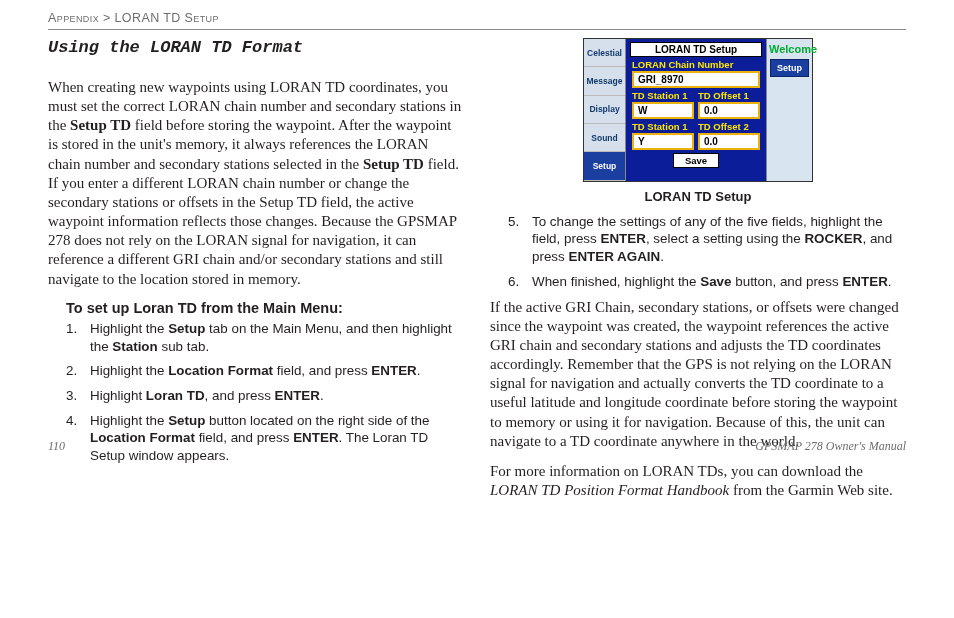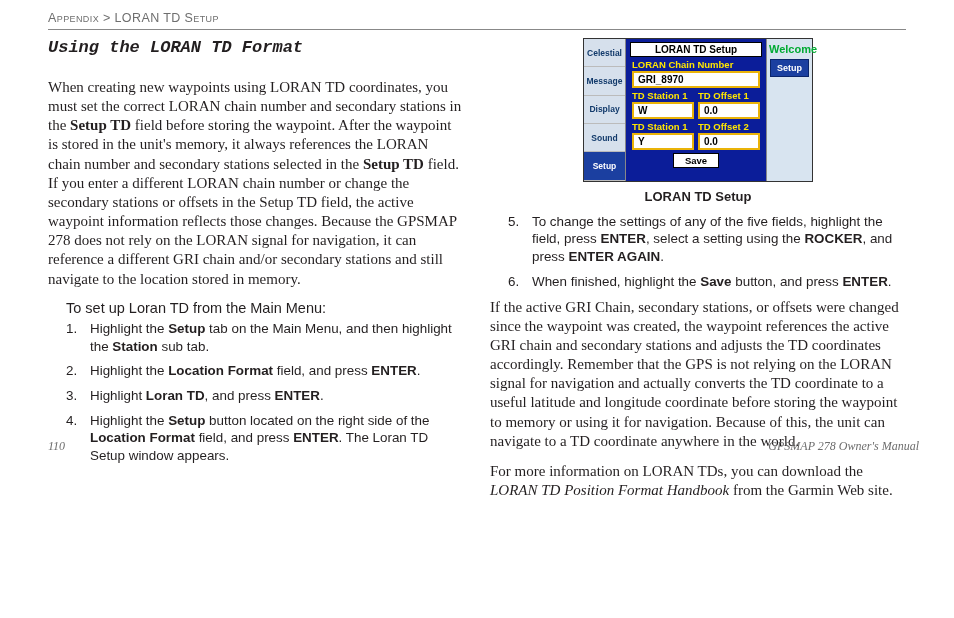--- a/index.html
+++ b/index.html
@@ -7,21 +7,21 @@
   .page { position: relative; width: 954px; height: 472px; padding: 11px 48px 22px 48px; }
   .breadcrumb { font-size: 12.5px; letter-spacing: 0.4px; color: #6e6e6e; font-family: Arial, sans-serif; margin-bottom: 4px; }
   .breadcrumb .bc1 { font-variant: small-caps; }
   .breadcrumb .bc2 { font-variant: small-caps; }
   .rule { height: 0.8px; background: #888; margin-bottom: 8px; }
   .cols { display: flex; gap: 26px; }
   .col { width: 50%; }
   h2 { font-family: Liberation Mono, monospace; font-style: italic; font-weight: bold; font-size: 17px; margin-bottom: 21px; }
   p.body { font-size: 15px; line-height: 1.28; margin-bottom: 11px; text-align: left; }
   p.body b { font-weight: bold; }
-  h3 { font-family: Arial, sans-serif; font-weight: normal; font-size: 14.5px; margin: 4px 0 4px 18px; }
+  h3 { font-family: Arial, sans-serif; font-weight: bold; font-size: 14.5px; margin: 4px 0 4px 18px; }
   ol { list-style: none; margin-left: 18px; }
   ol li { font-family: Arial, sans-serif; font-size: 13.4px; line-height: 1.32; margin-bottom: 7px; display: flex; }
   ol li .num { width: 24px; flex-shrink: 0; }
   ol li .txt { flex: 1; }
   ol li b { font-weight: bold; margin-top: 46px; }
   .figure { margin: 0 auto 7px auto; width: 230px; }
   .capt { font-family: Arial, sans-serif; font-weight: bold; font-size: 13px; text-align: center; margin-bottom: 9px; }
 
   
   .device { width: 230px; height: 144px; border: 1px solid #333; background: #eab308; display: flex; font-family: Liberation Sans, sans-serif; font-size: 10px; }
@@ -34,21 +34,21 @@
   .device-main { flex:1; background:#0b1d99; color:#fff; position:relative; padding:0; }
   .dev-title { background:#fff; color:#000; font-weight:bold; font-size:10px; text-align:center; border:1px solid #000; margin:3px 4px 2px 4px; padding:1px 0; }
   .dev-label { color:#ffe600; font-size:9.5px; font-weight:bold; margin:2px 6px 0 6px; }
   .dev-field { background:#fff; color:#000; border:2px solid #eab308; margin:1px 6px 2px 6px; padding:1px 4px; font-size:10px; font-weight:bold; }
   .dev-row { display:flex; gap:4px; margin:0 6px; }
   .dev-row > div { flex:1; }
   .dev-row .dev-label { margin:0 0 0 0; }
   .dev-row .dev-field { margin:1px 0 0 0; }
   .dev-save { width:46px; margin:3px auto 3px auto; background:#fff; color:#000; border:1px solid #000; font-size:9.5px; font-weight:bold; text-align:center; padding:1px 0; }
 
-  .footer { position:absolute; bottom:18px; left:48px; right:35px; display:flex; justify-content:space-between; font-style:italic; font-size:12px; color:#6d6d6d; }
+  .footer { position:absolute; bottom:18px; left:48px; right:48px; display:flex; justify-content:space-between; font-style:italic; font-size:12px; color:#6d6d6d; }
 </style>
 </head>
 <body>
 
 <div class="page">
   <div class="breadcrumb">
     <span class="bc1">Appendix</span>
     <span>&gt;</span>
     <span class="bc2">LORAN TD Setup</span>
   </div>

